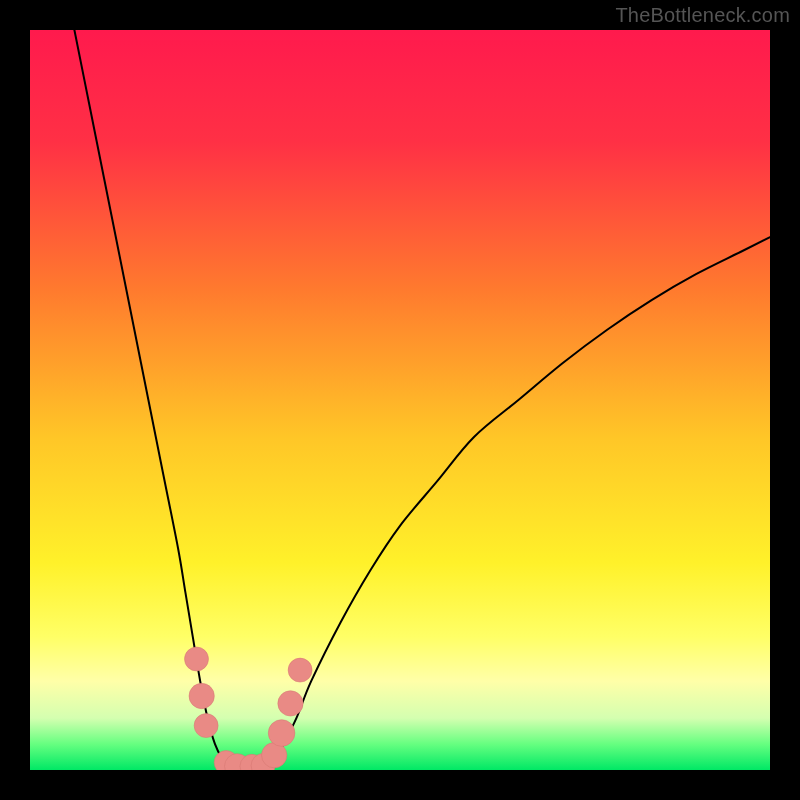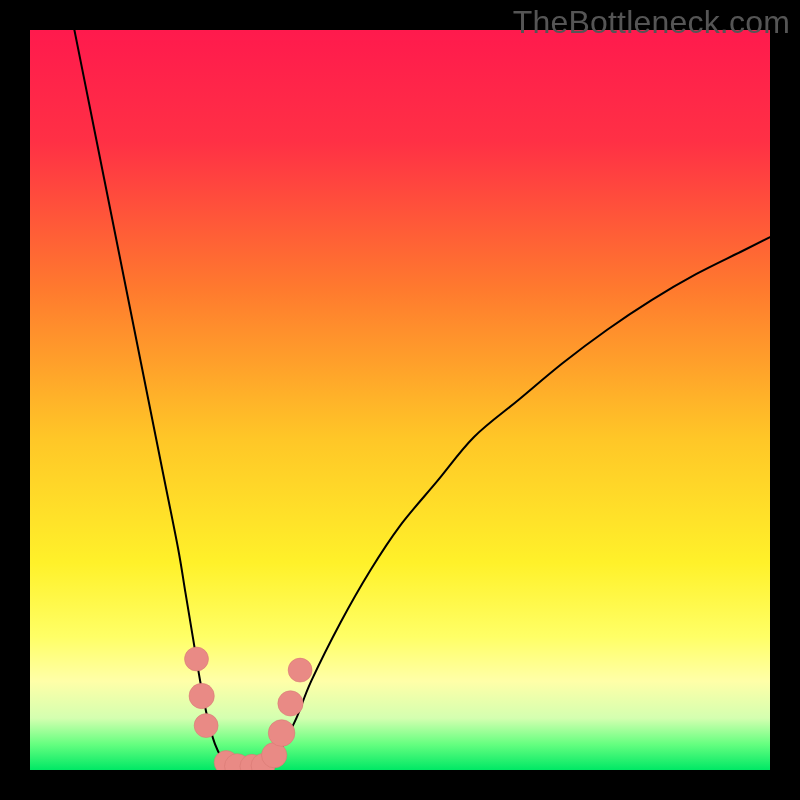--- a/index.html
+++ b/index.html
@@ -23,21 +23,21 @@
     top: 30px;
     width: 740px;
     height: 740px;
     overflow: hidden;
   }
   .watermark {
     position: absolute;
     top: 4px;
     right: 10px;
     color: #555;
-    font-size: 32px;
+    font-size: 20px;
     font-weight: 500;
     letter-spacing: 0.2px;
   }
   svg.curve-layer {
     position: absolute;
     left: 0; top: 0;
     width: 740px;
     height: 740px;
   }
 </style>

